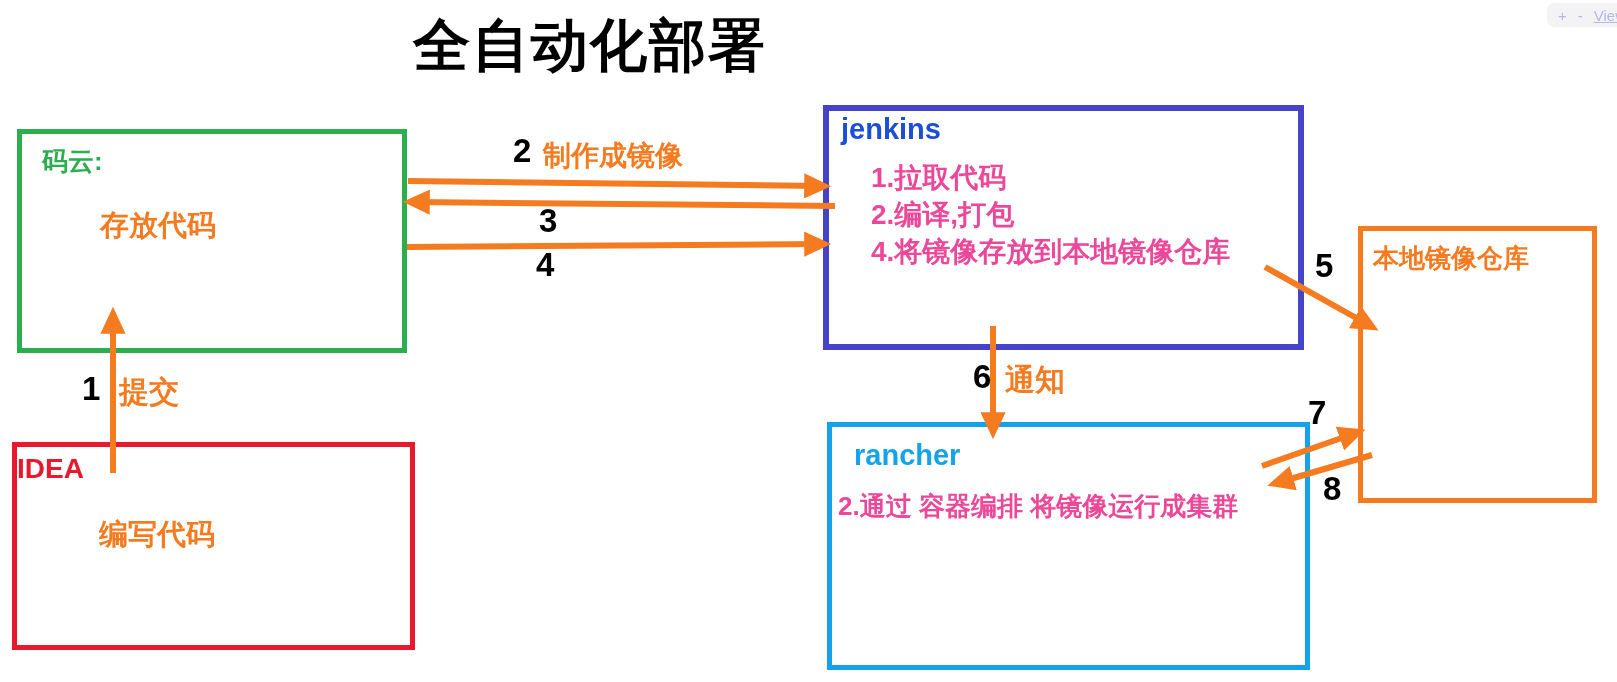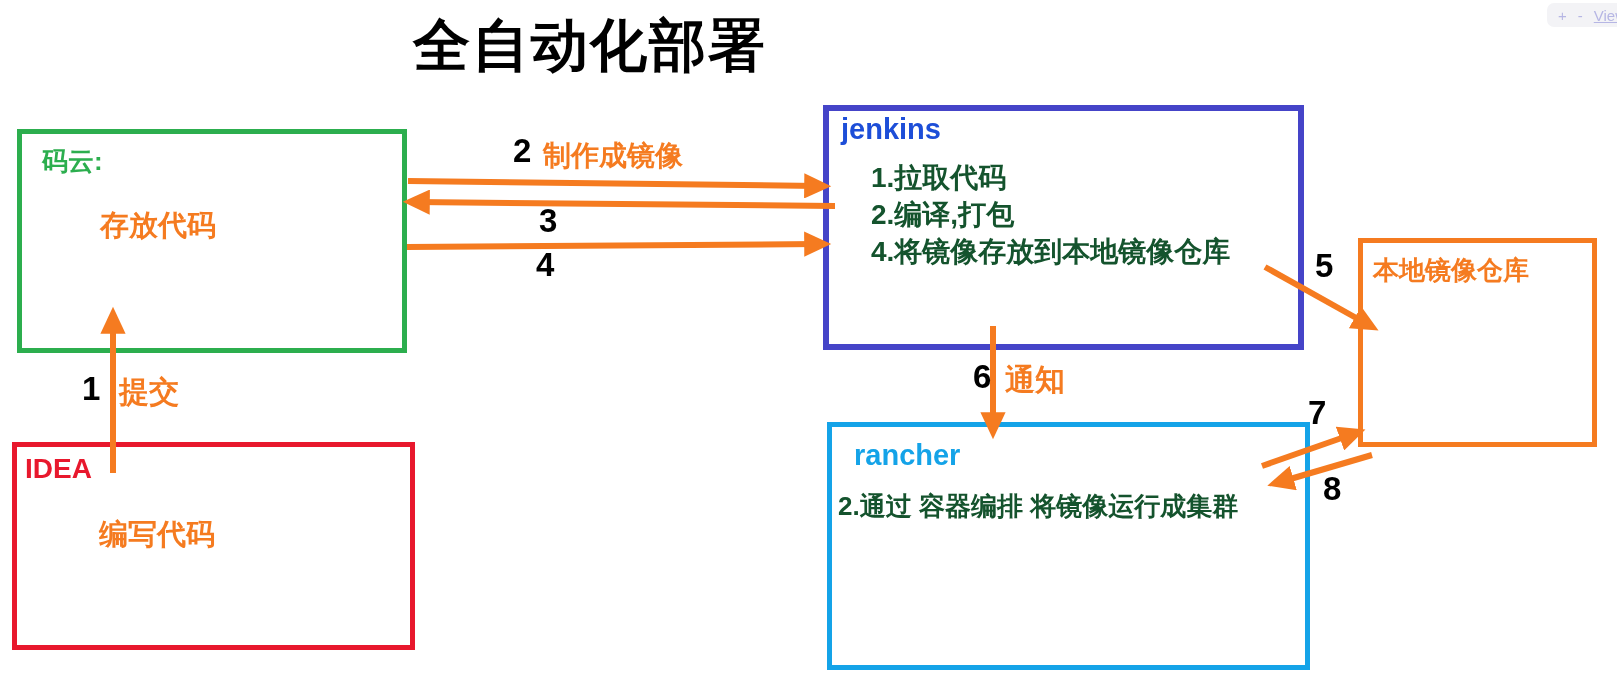--- a/index.html
+++ b/index.html
@@ -24,31 +24,31 @@
     padding:0 0 0 11px;box-sizing:border-box;
     font-size:15px;color:#b6b6e4;
   }
   .zoom-widget .view-link{color:#b6b6e4;text-decoration:underline;}
   
   .dbox{box-sizing:border-box;background:transparent;}
   .box-gitee{left:17px;top:129px;width:390px;height:224px;border:5px solid #2cae4e;}
   .box-idea{left:12px;top:442px;width:403px;height:208px;border:5px solid #e8182d;}
   .box-jenkins{left:823px;top:105px;width:481px;height:245px;border:6px solid #4544c8;}
   .box-rancher{left:827px;top:422px;width:483px;height:248px;border:5px solid #14a3e8;}
-  .box-registry{left:1358px;top:226px;width:239px;height:209px;border:5px solid #f57b20;margin-top:12px;}
+  .box-registry{left:1358px;top:226px;width:239px;height:277px;border:5px solid #f57b20;}
   .box-title{font-weight:800;white-space:nowrap;}
   .t-gitee{left:20px;top:10px;font-size:26px;color:#2cae4e;}
-  .t-idea{left:8px;top:6px;font-size:28px;color:#e8182d;}
+  .t-idea{left:0;top:6px;font-size:28px;color:#e8182d;}
   .t-jenkins{left:12px;top:2px;font-size:29px;color:#1d4ed8;}
   .t-rancher{left:22px;top:12px;font-size:29px;color:#14a3e8;}
   .t-registry{left:10px;top:10px;font-size:26px;color:#f57b20;}
   .box-body{color:#f57b20;font-weight:800;white-space:nowrap;}
   .b-gitee{left:78px;top:72px;font-size:29px;}
   .b-idea{left:82px;top:68px;font-size:29px;}
-  .steps{color:#14532d;font-weight:800;white-space:nowrap;}
+  .steps{color:#ec4899;font-weight:800;white-space:nowrap;}
   .steps-jenkins{left:42px;top:48px;font-size:28px;line-height:37px;}
   .steps-rancher{left:6px;top:62px;font-size:26px;line-height:34px;}
   
   .num{font-size:33px;font-weight:800;color:#000;white-space:nowrap;}
   .alabel{font-weight:800;color:#f57b20;white-space:nowrap;}
   .n1{left:82px;top:370px;} .l1{left:119px;top:372px;font-size:30px;}
   .n2{left:513px;top:132px;} .l2{left:543px;top:137px;font-size:28px;}
   .n3{left:539px;top:202px;}
   .n4{left:536px;top:246px;}
   .n5{left:1315px;top:247px;}

